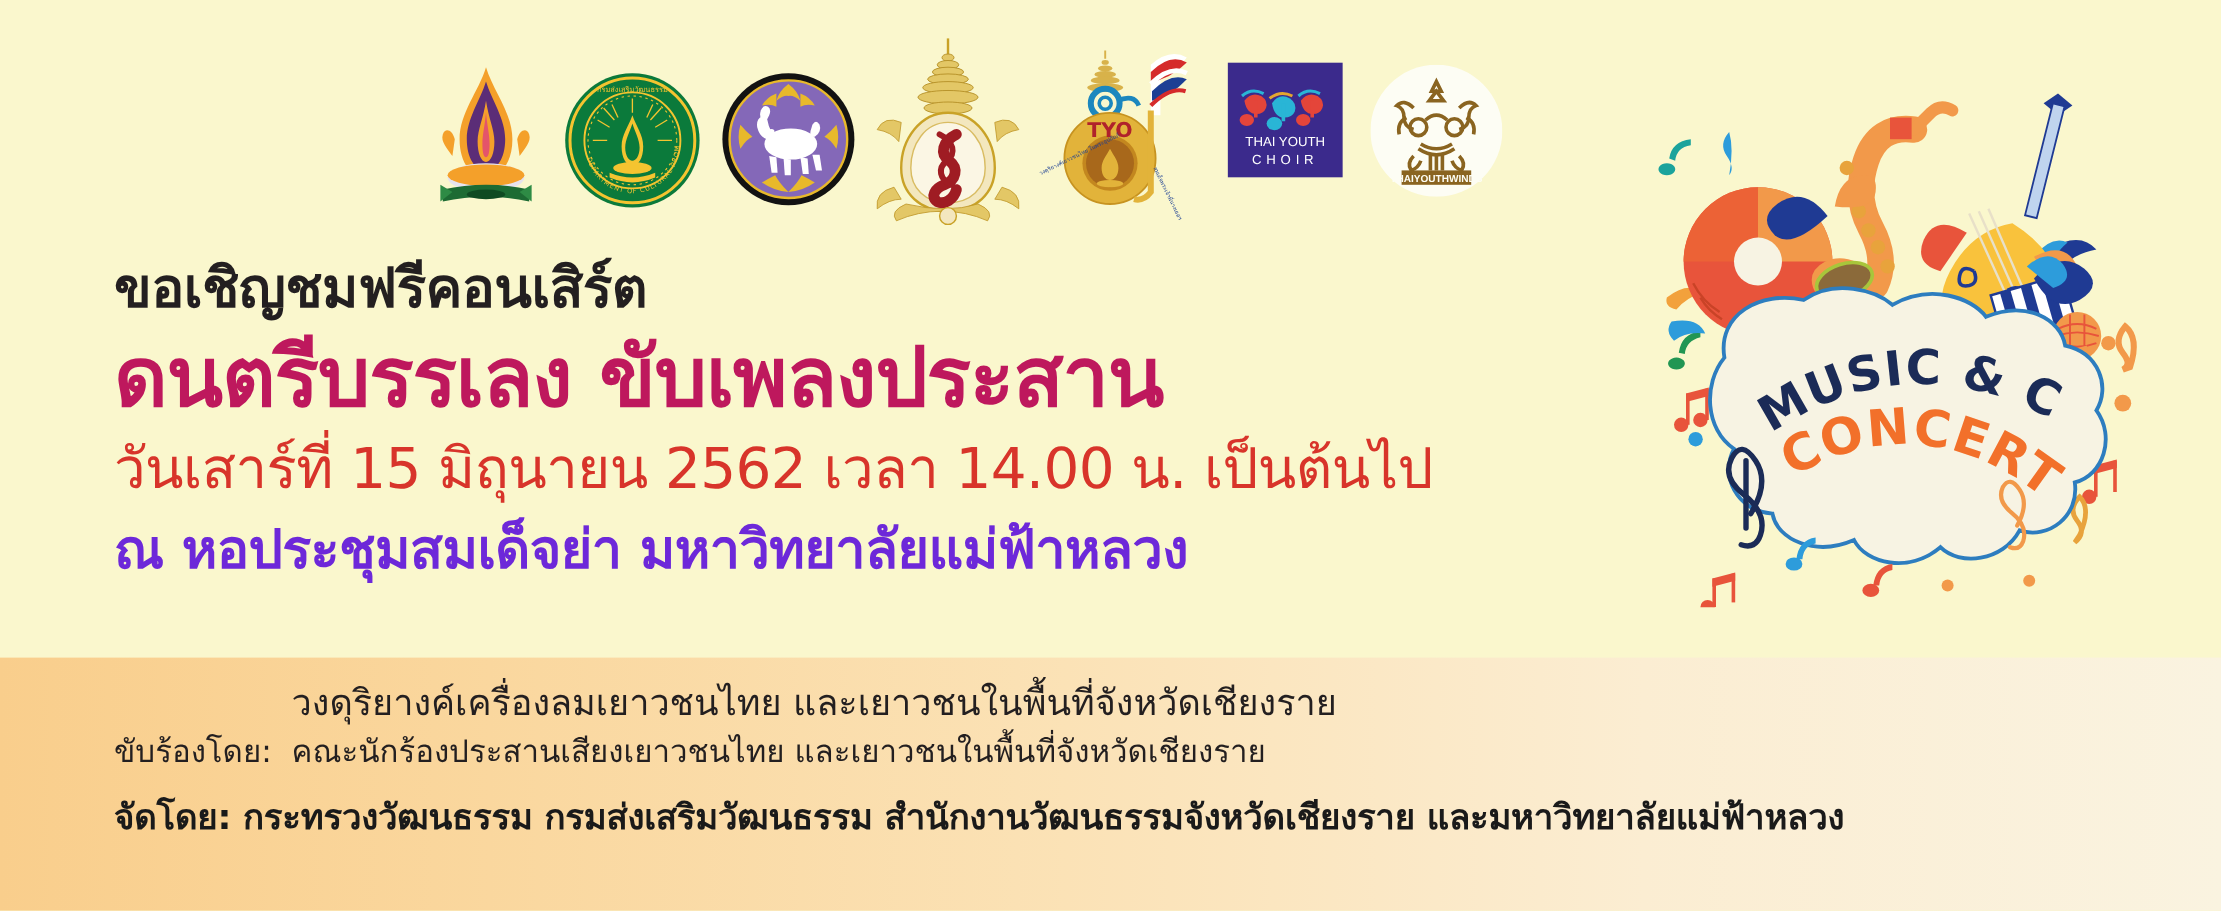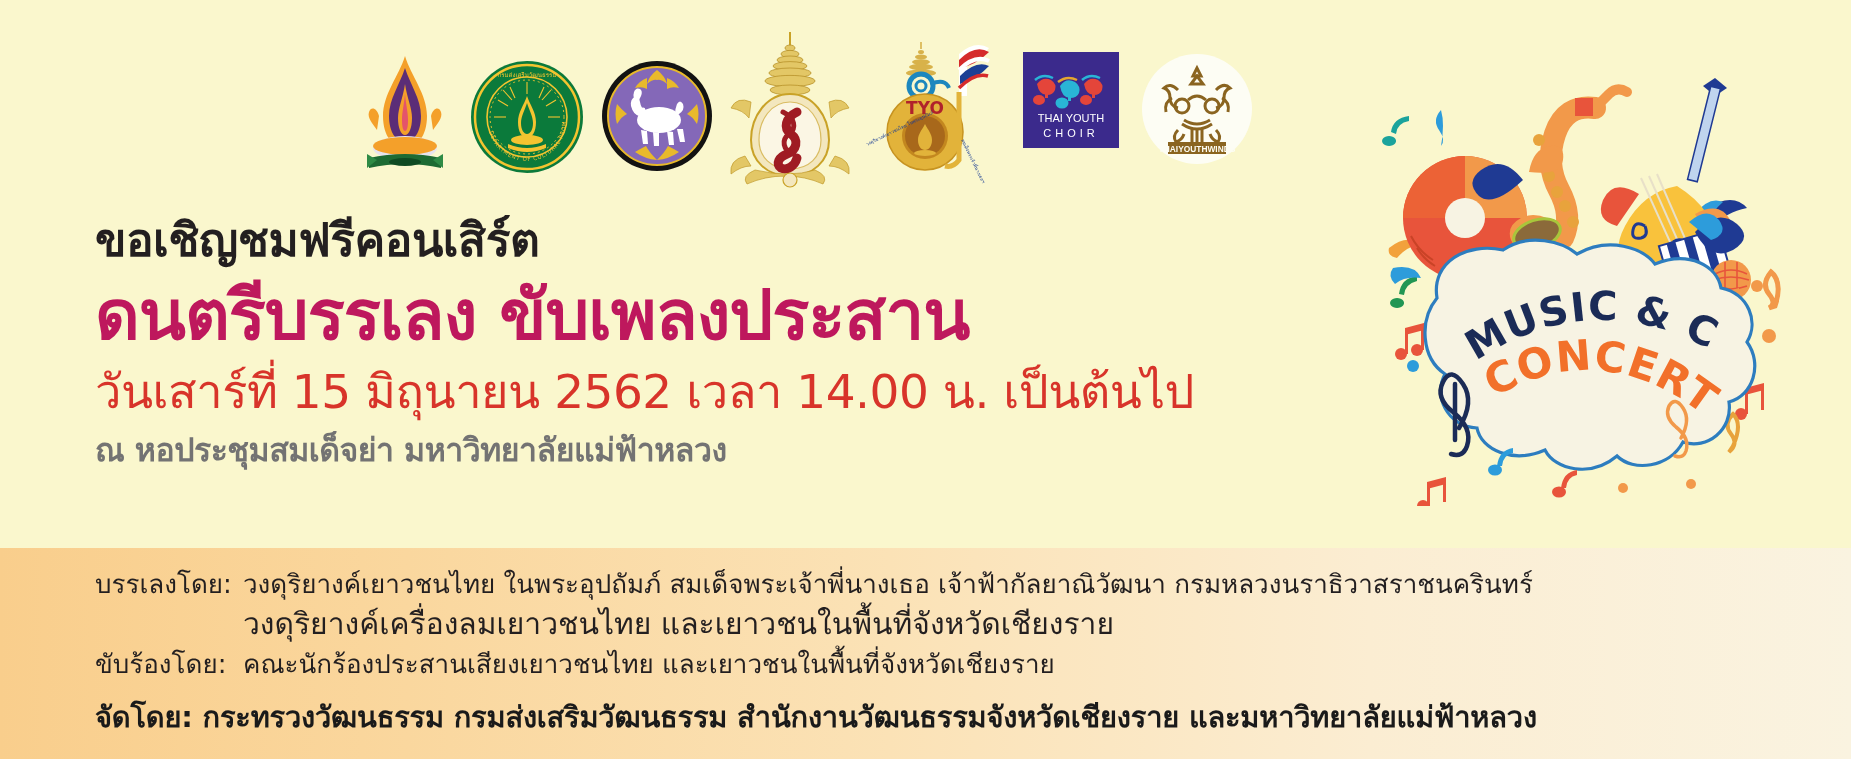--- a/index.html
+++ b/index.html
@@ -45,21 +45,21 @@
     font-size:69px;font-weight:bold;color:#be185d;
     letter-spacing:-1px;line-height:1.18;margin-top:10px;
     white-space:nowrap;
   }
   .date-line{
     font-size:47px;font-weight:normal;color:#D8342A;
     letter-spacing:-0.5px;line-height:1.2;margin-top:8px;
     white-space:nowrap;
   }
   .venue-line{
-    font-size:32px;font-weight:bold;color:#737373;
+    font-size:45px;font-weight:bold;color:#6d28d9;
     letter-spacing:-0.5px;line-height:1.2;margin-top:10px;
     white-space:nowrap;
   }
 
   
   .credits-band{
     position:absolute;left:0;top:548px;width:1851px;height:211px;
     background:linear-gradient(90deg,#F9CE8C 0%,#FAD79E 22%,#FBE2B6 48%,#FBEDD2 74%,#FAF3E0 100%);
   }
   .credits-inner{
@@ -440,24 +440,20 @@
       </g>
       <g fill="#E8543B">
         <path d="M184 452 q2 -16 16 -18 l0 5 q-10 2 -11 13Z"></path>
         <ellipse cx="182" cy="456" rx="7" ry="5.5"></ellipse>
       </g>
     </svg>
   </div>
 
   <div class="credits-band">
     <div class="credits-inner">
-      <div class="credit-row">
-        <span class="credit-label">บรรเลงโดย:</span>
-        <span class="credit-value">วงดุริยางค์เยาวชนไทย ในพระอุปถัมภ์ สมเด็จพระเจ้าพี่นางเธอ เจ้าฟ้ากัลยาณิวัฒนา กรมหลวงนราธิวาสราชนครินทร์</span>
-      </div>
       <div class="credit-cont">วงดุริยางค์เครื่องลมเยาวชนไทย และเยาวชนในพื้นที่จังหวัดเชียงราย</div>
       <div class="credit-row">
         <span class="credit-label">ขับร้องโดย:</span>
         <span class="credit-value">คณะนักร้องประสานเสียงเยาวชนไทย และเยาวชนในพื้นที่จังหวัดเชียงราย</span>
       </div>
       <div class="organizer">จัดโดย: กระทรวงวัฒนธรรม กรมส่งเสริมวัฒนธรรม สำนักงานวัฒนธรรมจังหวัดเชียงราย และมหาวิทยาลัยแม่ฟ้าหลวง</div>
     </div>
   </div>
 
 </div>

